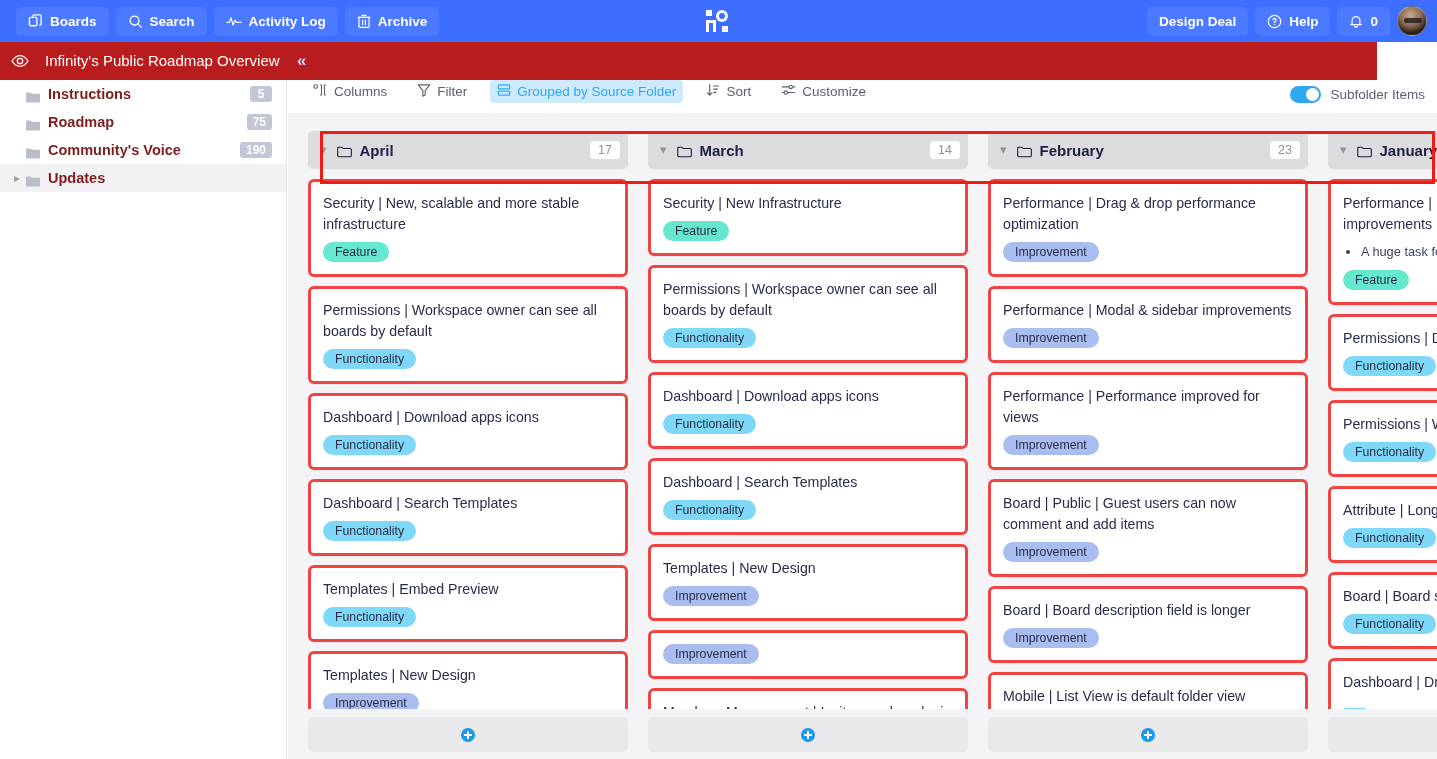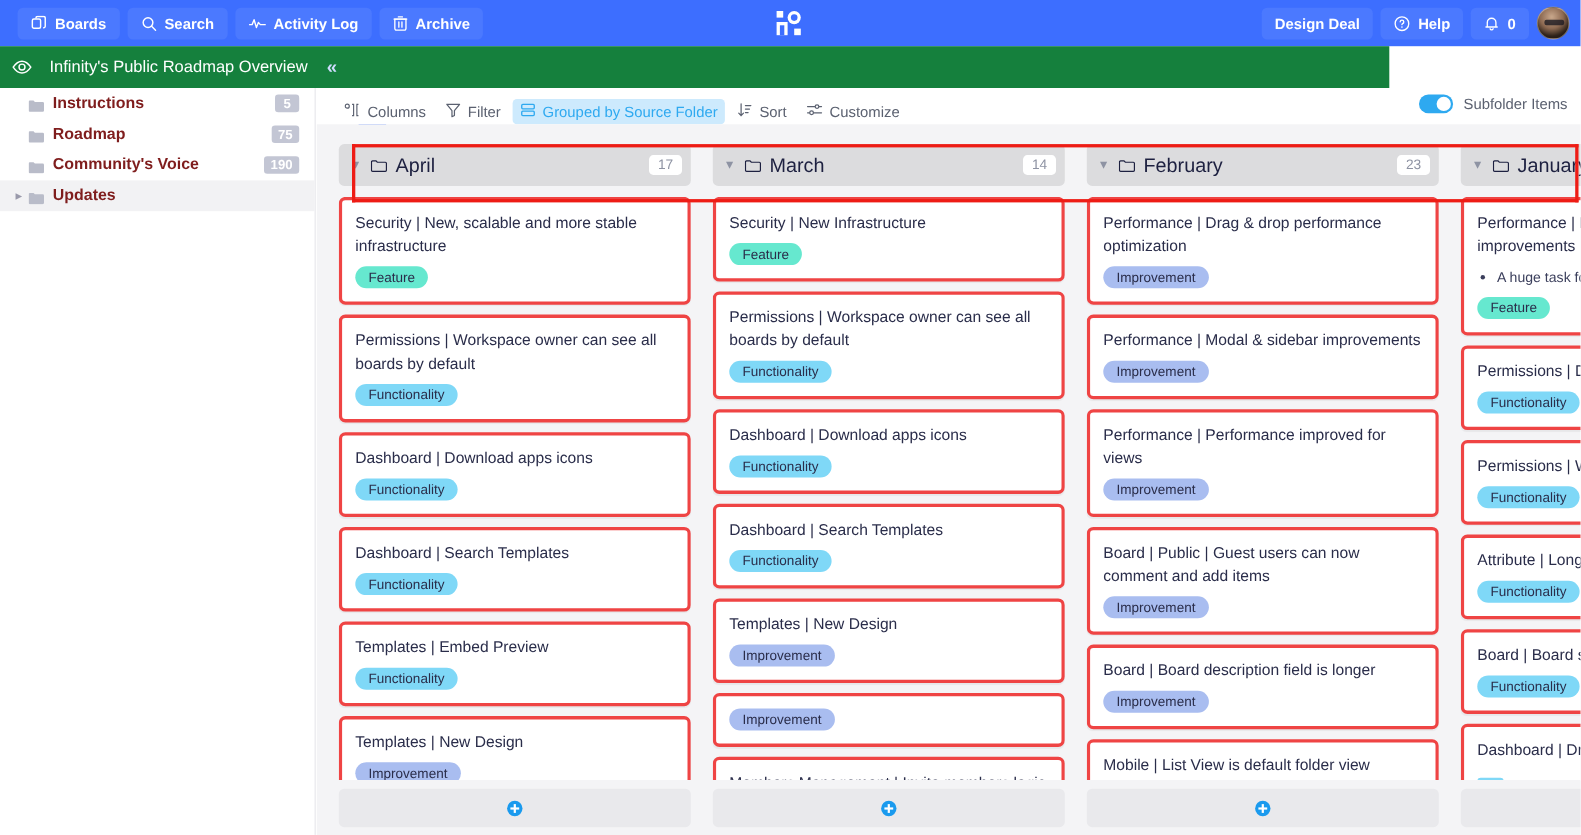--- a/index.html
+++ b/index.html
@@ -41,22 +41,22 @@
     overflow: hidden; position: relative; cursor: pointer;
   }
   .avatar::after {
     content: ""; position: absolute; left: 6px; top: 11px;
     width: 18px; height: 5px; border-radius: 2px;
     background: rgba(20,20,30,.75);
   }
 
   
   .subbar {
-    position: absolute; top: 42px; left: 0; width: 1263px; height: 38px;
-    background: #15803d;
+    position: absolute; top: 42px; left: 0; width: 1377px; height: 38px;
+    background: #b91c1c;
     display: flex; align-items: flex-end;
   }
   .eye-wrap { position: absolute; left: 10px; top: 9px; width: 20px; height: 20px; cursor: pointer; }
   .board-title {
     position: absolute; left: 45px; top: 9px;
     color: #ffffff; font-size: 15px; line-height: 20px; white-space: nowrap;
   }
   .collapse-btn {
     position: absolute; left: 297px; top: 8px;
     color: #cfdcff; font-size: 17px; line-height: 22px; cursor: pointer; font-weight: bold;
@@ -114,21 +114,21 @@
   .folder-name { font-size: 14.5px; color: #7f1d1d; font-weight: bold; white-space: nowrap; }
   .folder-count {
     margin-left: auto; background: #c3c6d4; color: #ffffff;
     font-size: 12px; font-weight: bold; border-radius: 3px;
     padding: 1px 6px; min-width: 22px; text-align: center;
   }
 
   
   .toolbar {
     position: absolute; top: 80px; left: 288px; width: 1149px; height: 33px;
-    background: #ffffff; display: flex; align-items: flex-end; padding-left: 18px; gap: 4px;
+    background: #ffffff; display: flex; align-items: flex-start; padding-left: 18px; gap: 16px;
   }
   .tool {
     display: flex; align-items: center; gap: 6px;
     height: 23px; padding: 0 7px; border-radius: 4px;
     font-size: 13.5px; color: #5b6170; cursor: pointer; white-space: nowrap;
   }
   .tool.active { background: #cdeafd; color: #2ea9f0; }
   .toggle-wrap {
     position: absolute; right: 12px; top: 6px;
     display: flex; align-items: center; gap: 9px; cursor: pointer;
@@ -150,21 +150,21 @@
   .columns {
     position: absolute; top: 0; left: 0; display: flex; gap: 20px; padding: 18px 0 0 20px;
   }
   .column { width: 320px; flex: none; position: relative; }
   .col-header {
     height: 38px; background: #dcdcde; border-radius: 5px;
     display: flex; align-items: center; padding: 0 8px 0 12px;
   }
   .col-caret { color: #8e93a3; font-size: 13px; margin-right: 10px; line-height: 12px; cursor: pointer; }
   .col-folder-ico { width: 15px; height: 12px; margin-right: 8px; flex: none; }
-  .col-title { font-size: 18px; font-weight: normal; color: #1d2040; white-space: nowrap; }
+  .col-title { font-size: 15px; font-weight: bold; color: #1d2040; white-space: nowrap; }
   .col-count {
     margin-left: auto; background: #ffffff; color: #8e93a3;
     font-size: 12.5px; border-radius: 4px; padding: 2px 8px; min-width: 26px; text-align: center;
   }
   .col-body { margin-top: 10px; position: relative; }
   .card {
     background: #ffffff; border: 3px solid #ef4444; border-radius: 6px;
     padding: 11px 12px 12px 12px; margin-bottom: 9px;
     box-shadow: 0 1px 1px rgba(0,0,0,.05); cursor: pointer;
   }

